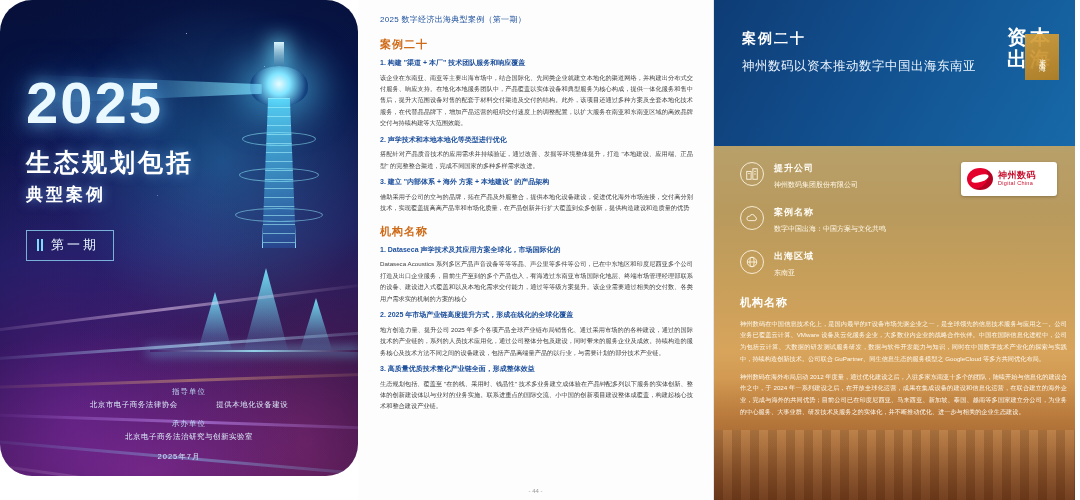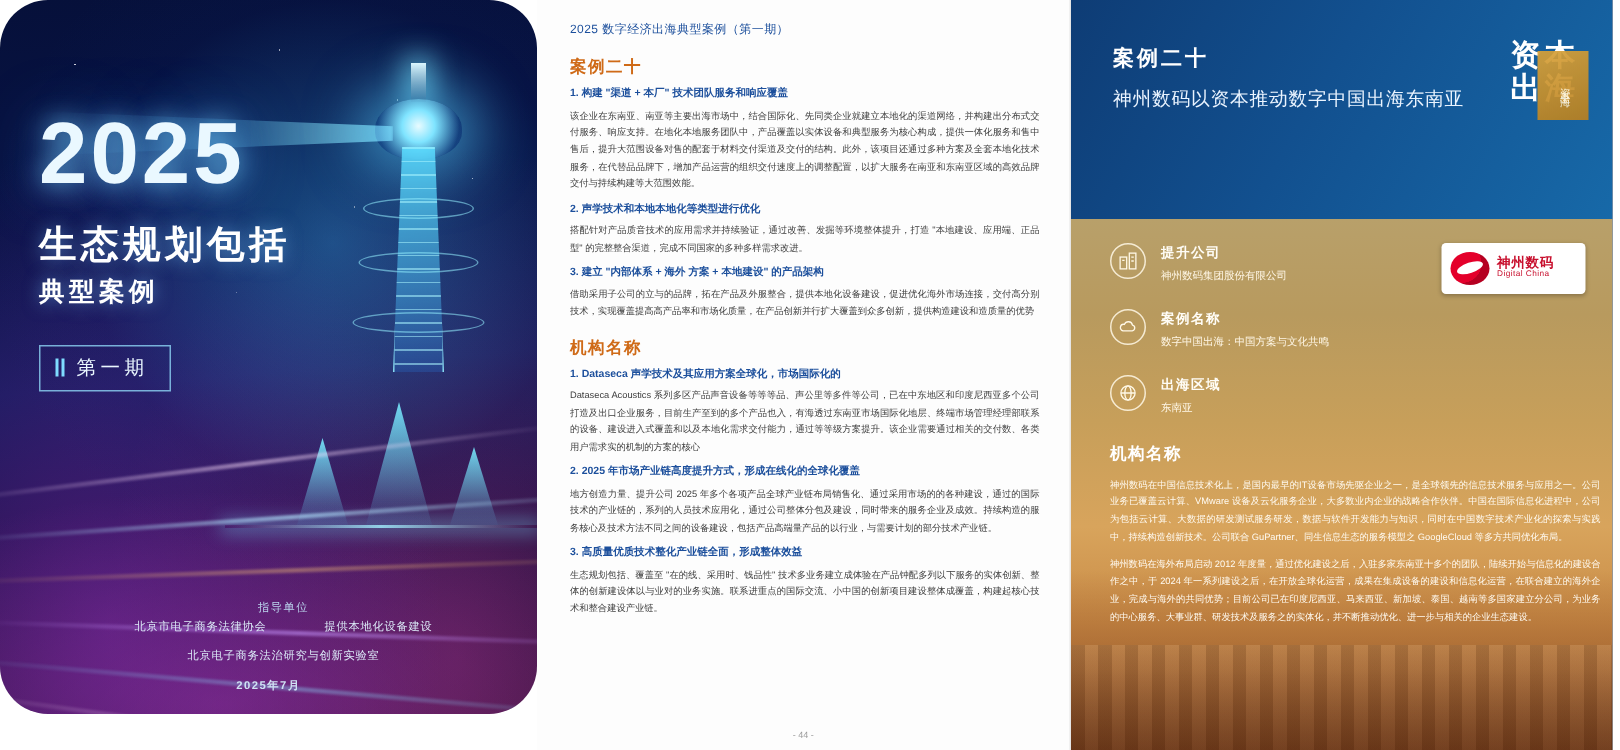--- a/index.html
+++ b/index.html
@@ -129,21 +129,21 @@
     padding: 5px 14px 6px 10px; font-size: 13px; letter-spacing: 3px; color: #eaf7ff;
   }
   .issue-badge .bars { display:inline-flex; gap:2px; }
   .issue-badge .bars i { display:block; width:2px; height:12px; background:#7fdcff; }
 
   .cover-foot { position: absolute; left: 0; right: 0; bottom: 14px; text-align: center; }
   .cf-label { font-size: 7.5px; color: #bcd6ef; letter-spacing: 1px; margin-bottom: 3px; }
   .cf-orgs { font-size: 7.5px; color: #dceaf8; letter-spacing: .5px; }
   .cf-orgs span { margin: 0 18px; }
   .cf-block { margin-bottom: 9px; padding-left: 20px; }
-  .cf-date { font-size: 7.5px; color: #cfe2f4; margin-top: 10px; letter-spacing: 1px; font-weight: bold; }
+  .cf-date { font-size: 7.5px; color: #cfe2f4; margin-top: 10px; letter-spacing: 1px; }
 
   
   .textpage {
     position: relative; width: 356px; height: 500px;
     background: #fdfdfd; padding: 14px 20px 16px 22px;
     border-right: 1px solid #e6e6e6;
   }
   .run-head { font-size: 8px; color: #1c4f9c; letter-spacing: .3px; margin-bottom: 12px; }
   .sec-h {
     font-size: 11px; font-weight: 700; color: #cf6a17; letter-spacing: 1px;
@@ -286,20 +286,21 @@
 
     <div class="cover-foot">
       <div class="cf-block">
         <div class="cf-label">指导单位</div>
         <div class="cf-orgs">
           <span>北京市电子商务法律协会</span>
           <span>提供本地化设备建设</span>
         </div>
       </div>
       <div class="cf-block">
+        <div class="cf-label">承办单位</div>
         <div class="cf-orgs">
           <span>北京电子商务法治研究与创新实验室</span>
         </div>
       </div>
       <div class="cf-date">2025年7月</div>
     </div>
   </section>
 
   <section class="textpage">
     <div class="run-head">2025 数字经济出海典型案例（第一期）</div>

